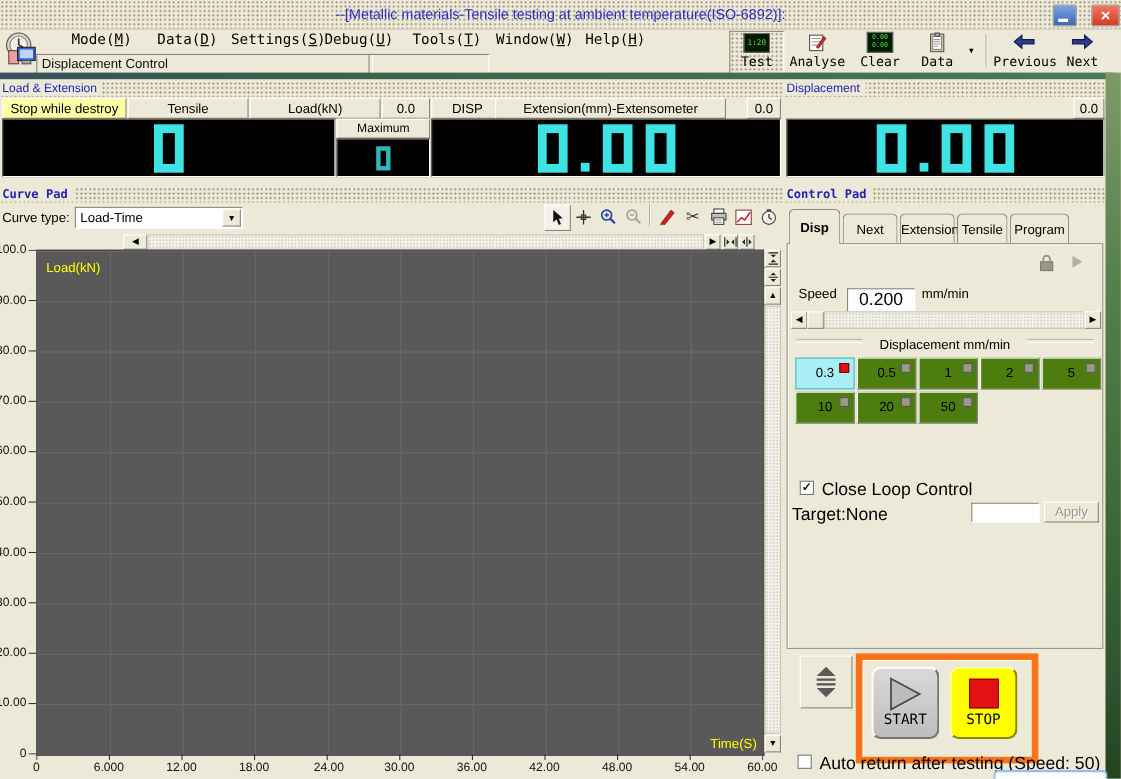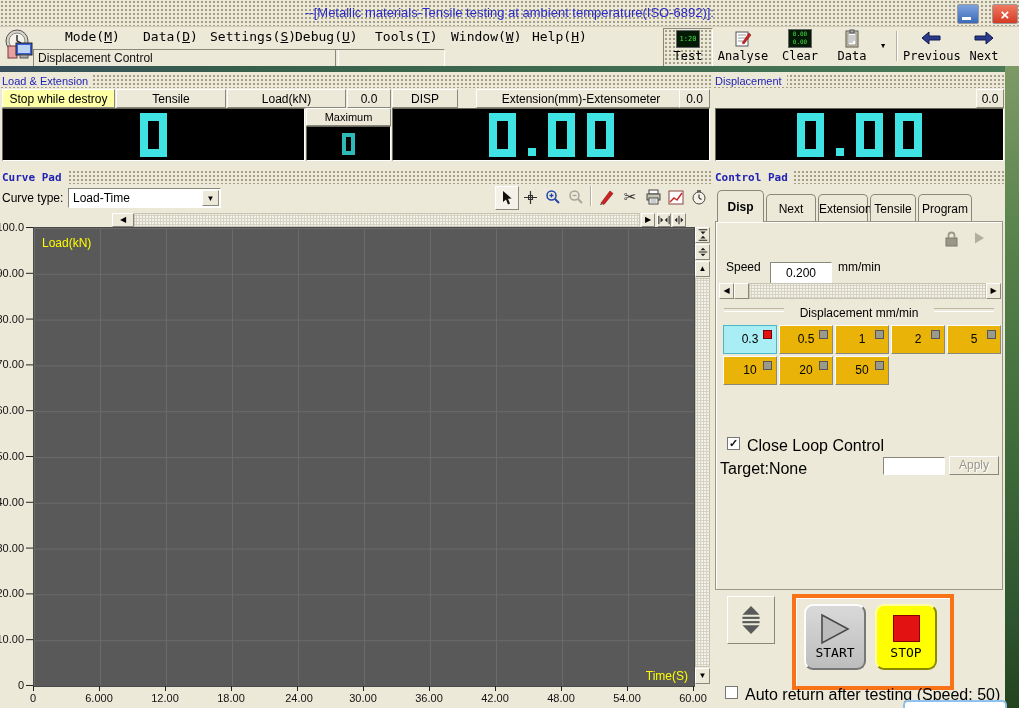--- a/index.html
+++ b/index.html
@@ -78,38 +78,38 @@
   .ytick{position:absolute;right:1px;font-size:11px;color:#111;}
   #xaxis{position:absolute;left:33px;top:524px;width:661px;height:14px;}
   .xtick{position:absolute;top:0;font-size:11px;color:#111;transform:translateX(-50%);white-space:nowrap;}
 
   
   .tab{position:absolute;box-sizing:border-box;background:#ece9d8;border:1px solid #8a887a;border-bottom:none;
        border-radius:5px 5px 0 0;text-align:center;font-size:12px;}
   .tab.active{font-weight:bold;z-index:3;background:#ece9d8;}
   #cp-box{position:absolute;left:2px;top:53px;width:288px;height:369px;box-sizing:border-box;
           border:1px solid #9a9788;box-shadow:inset 1px 1px 0 #fff;background:#ece9d8;z-index:2;}
-  #speed-input{position:absolute;left:44px;top:4px;width:56px;height:18px;text-align:center;font-size:12px;
+  #speed-input{position:absolute;left:44px;top:4px;width:56px;height:18px;text-align:center;font-size:16px;
                border:1px solid;border-color:#8a887a #fff #fff #8a887a;background:#fff;}
   .hline{position:absolute;top:6px;height:2px;border-top:1px solid #bbb7a4;border-bottom:1px solid #fff;}
-  .spdbtn{position:absolute;width:54px;height:29px;box-sizing:border-box;background:#eab308;
+  .spdbtn{position:absolute;width:54px;height:29px;box-sizing:border-box;background:#4d7c0f;
           border:1px solid;border-color:#fff #8a887a #8a887a #fff;text-align:center;line-height:27px;font-size:12px;}
   .spdbtn .flag{position:absolute;right:4px;top:4px;width:7px;height:7px;background:#9a9a8a;border:1px solid #555;}
   .spdbtn.selected{background:#a9eef5;border-color:#49b7c9;}
   .spdbtn.selected .flag{background:#e31212;border-color:#7a0000;}
   .cb{position:absolute;width:13px;height:13px;background:#fff;border:1px solid #777;box-sizing:border-box;
       font-size:11px;line-height:11px;text-align:center;font-weight:bold;color:#111;}
   .cblabel{position:absolute;font-size:16px;white-space:nowrap;}
   #apply-btn{position:absolute;box-sizing:border-box;background:#ece9d8;border:1px solid;
              border-color:#fff #8a887a #8a887a #fff;color:#9a978a;text-shadow:1px 1px 0 #fff;
              font-size:12px;text-align:center;line-height:17px;}
   #target-input{position:absolute;width:62px;height:18px;border:1px solid;border-color:#8a887a #fff #fff #8a887a;background:#fff;box-sizing:border-box;}
   #jog-btn{position:absolute;left:14px;top:428px;width:46px;height:46px;background:#ece9d8;
            border:1px solid;border-color:#fff #8a887a #8a887a #fff;display:flex;align-items:center;justify-content:center;}
-  #startstop-box{position:absolute;left:79px;top:426px;width:154px;height:88px;border:4px solid #f97316;box-shadow:inset 1px 1px 0 #fff;}
+  #startstop-box{position:absolute;left:65px;top:426px;width:154px;height:88px;border:6px solid #f97316;box-shadow:inset 1px 1px 0 #fff;}
   .bigbtn{position:absolute;top:6px;width:62px;height:66px;border-radius:9px;box-sizing:border-box;
           border:2px solid;border-color:#fdfdfd #777 #777 #fdfdfd;text-align:center;
           font-family:"DejaVu Sans Mono",monospace;font-size:13px;}
   #start-btn{left:8px;background:linear-gradient(#d9d9d9,#bdbdbd);}
   #stop-btn{left:79px;background:#ffff00;border-color:#ffffa0 #8a8a00 #8a8a00 #ffffa0;}
   #stop-sq{display:block;margin:9px auto 3px;width:25px;height:25px;background:#e31212;border:1px solid #8a0000;}
   .biglbl{display:block;margin-top:0;}
 
   #desktop-strip{position:absolute;left:1005px;top:66px;width:14px;height:642px;
                  background:linear-gradient(180deg,#7d9a66,#55804a 30%,#3f6b3a 60%,#2f5530 85%,#24431f);}
@@ -214,21 +214,21 @@
 
   <div class="abs" style="left:0;top:72px;width:712px;height:94px">
     <div class="sec-strip dots" style="left:0;top:2px;width:712px;position:absolute">
       <span class="lbl">Load &amp; Extension</span>
     </div>
     <div class="hcell" style="left:2px;top:17px;width:113px;background:#ffffa6">Stop while destroy</div>
     <div class="hcell" style="left:116px;top:17px;width:110px">Tensile</div>
     <div class="hcell" style="left:227px;top:17px;width:119px">Load(kN)</div>
     <div class="hcell" style="left:347px;top:17px;width:44px">0.0</div>
     <div class="hcell" style="left:392px;top:17px;width:66px">DISP MODE</div>
-    <div class="hcell" style="left:476px;top:17px;width:210px">Extension(mm)-Extensometer</div>
+    <div class="hcell" style="left:450px;top:17px;width:210px">Extension(mm)-Extensometer</div>
     <div class="hcell" style="left:679px;top:17px;width:31px">0.0</div>
 
     <div class="lcd seg-big" style="left:2px;top:36px;width:303px;height:53px">
         <span class="sdig"></span>
       </div>
     <div class="hcell" style="left:306px;top:36px;width:85px;height:18px;line-height:17px;font-size:11px">Maximum</div>
     <div class="lcd seg-small" style="left:306px;top:54px;width:85px;height:35px">
         <span class="sdig"></span>
       </div>
     <div class="lcd seg-big" style="left:392px;top:36px;width:318px;height:53px">

